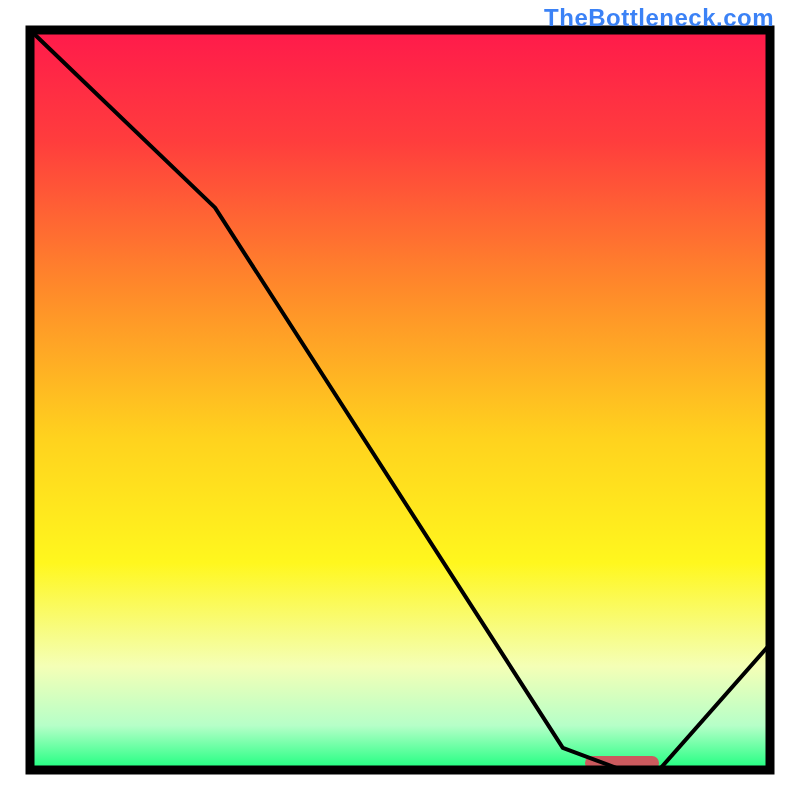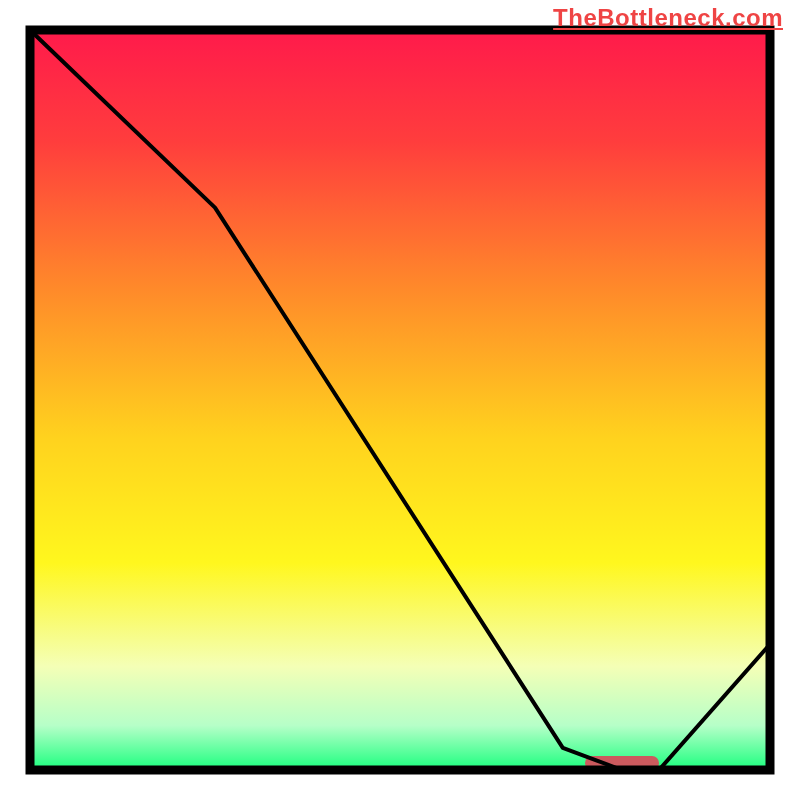--- a/index.html
+++ b/index.html
@@ -12,27 +12,26 @@
     overflow: hidden;
   }
   #container {
     position: relative;
     width: 800px;
     height: 800px;
   }
   #watermark {
     position: absolute;
     top: 4px;
-    right: 17px;
+    right: 26px;
     font-size: 24px;
     font-weight: 600;
-    color: #ef4444;
+    color: #3b82f6;
     letter-spacing: 0.5px;
     z-index: 10;
-    text-decoration: underline;
   }
   svg {
     display: block;
   }
 </style>
 </head>
 <body>
 
 <div id="container">
   <div id="watermark">TheBottleneck.com</div>

